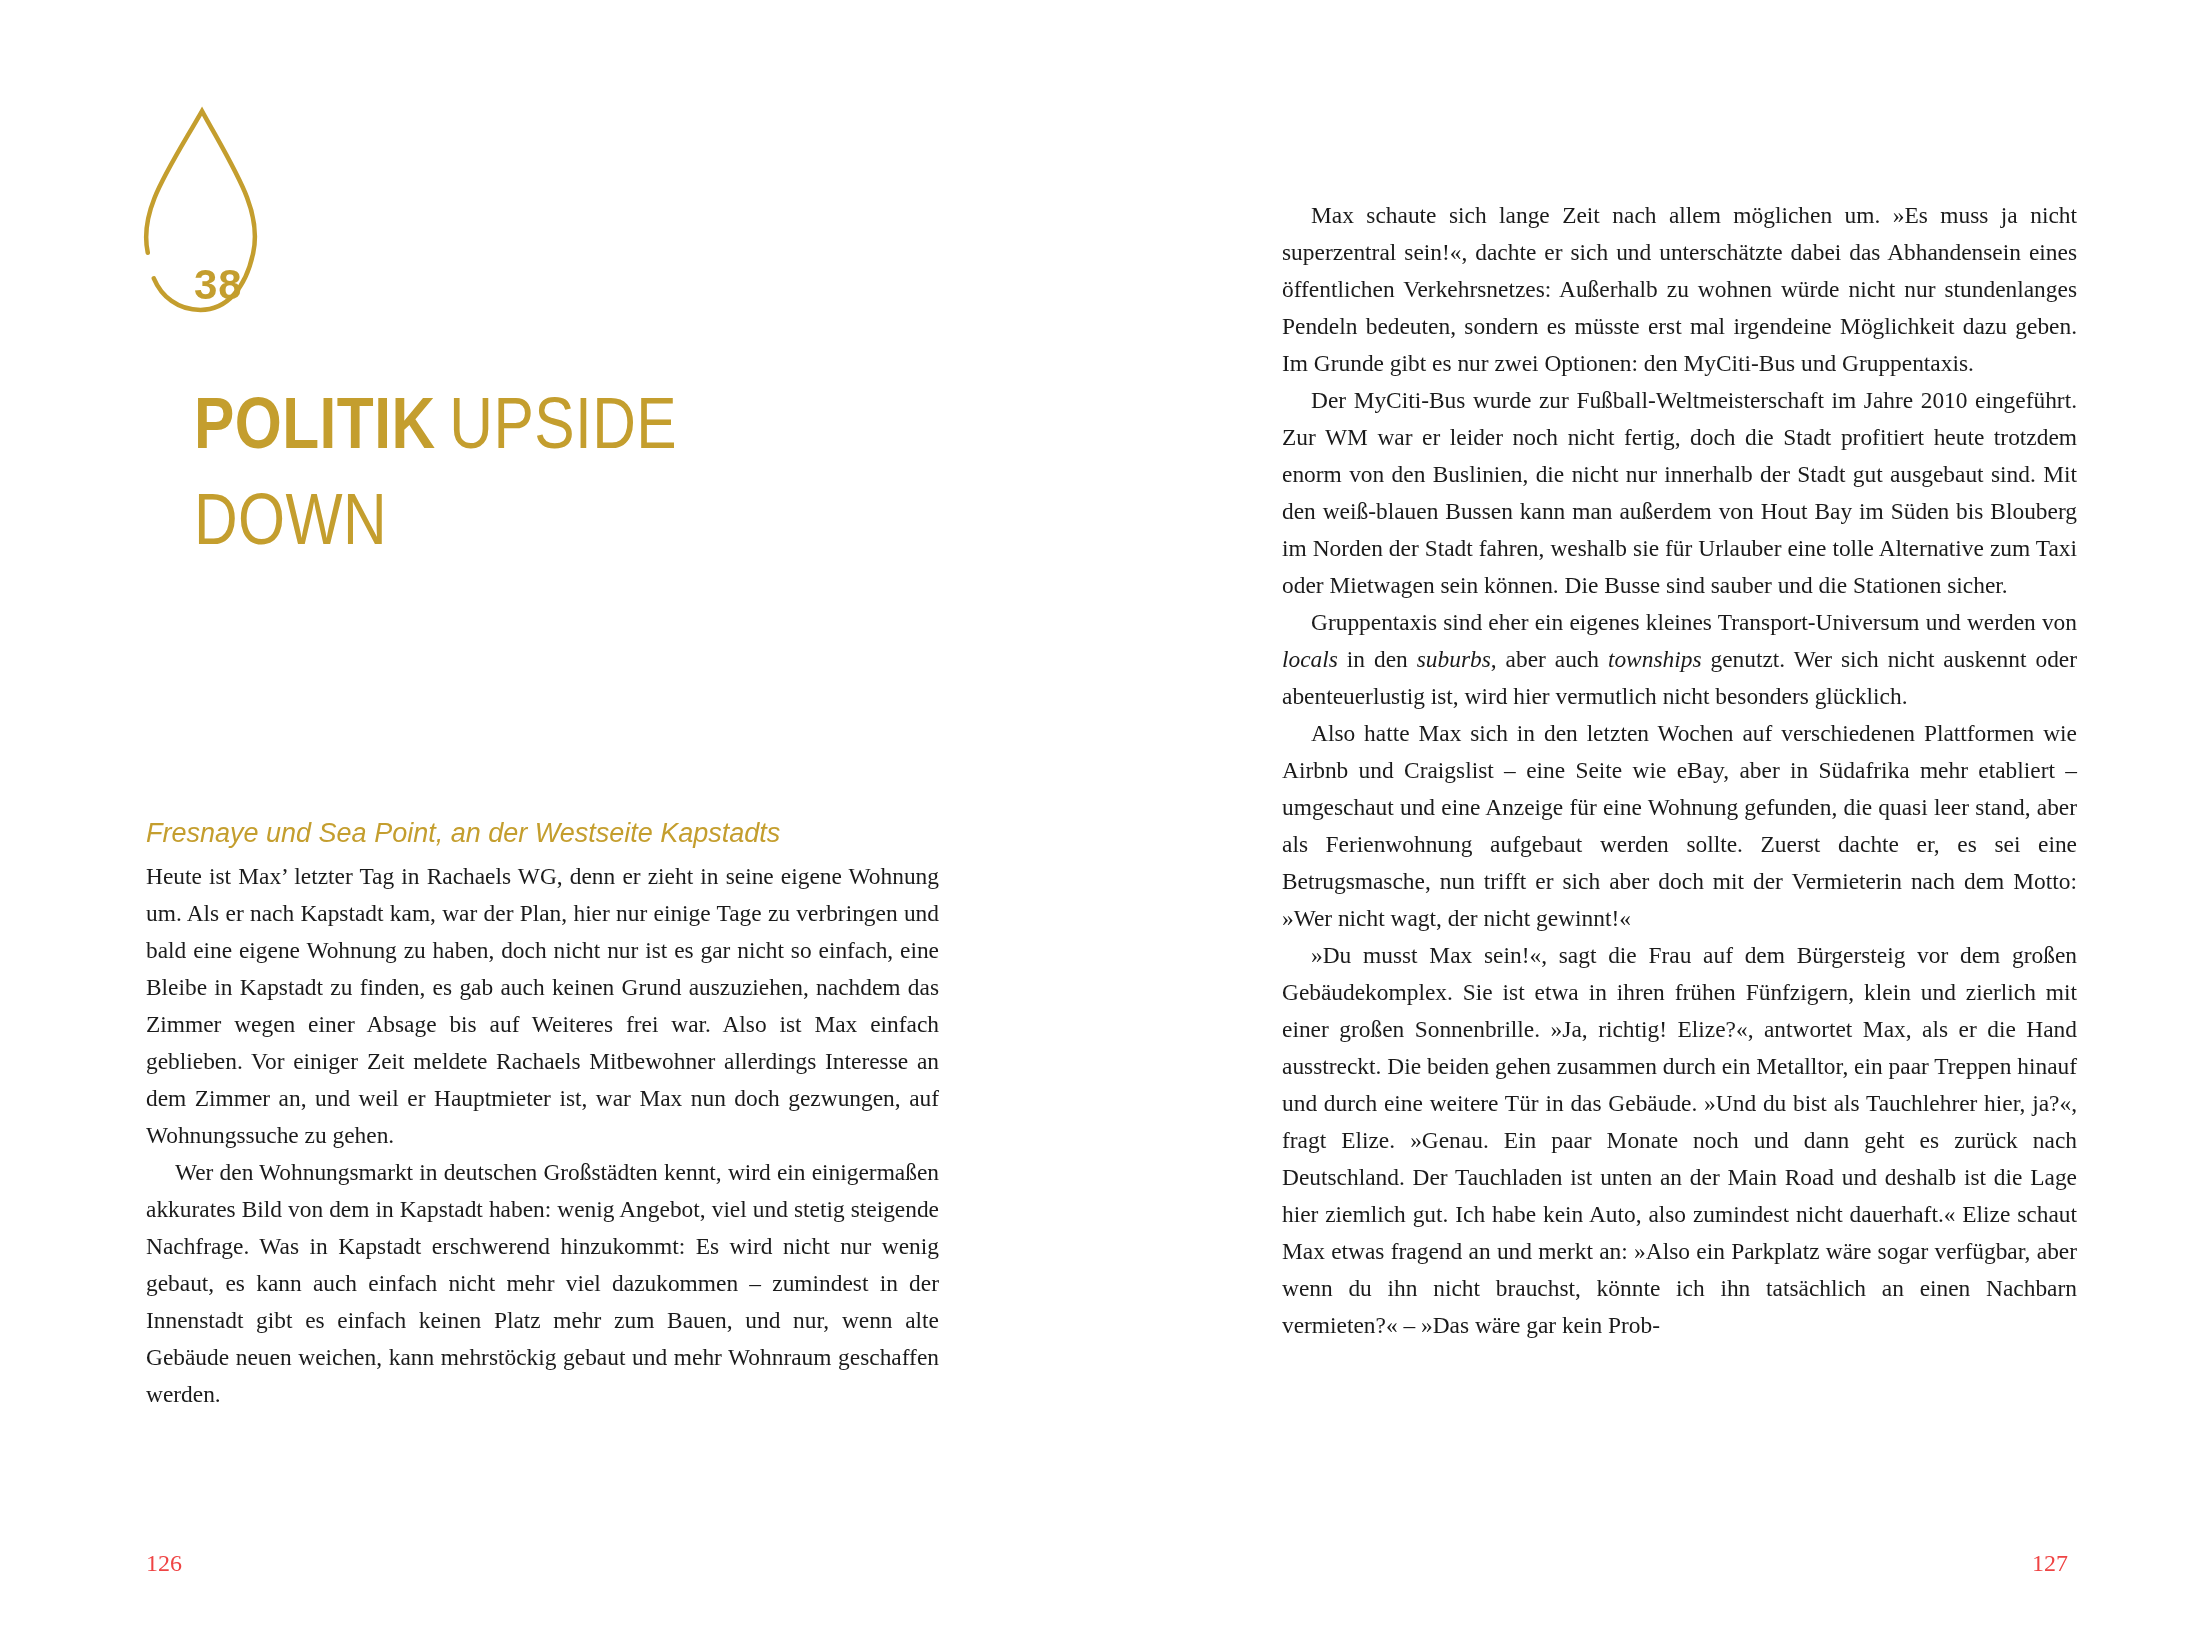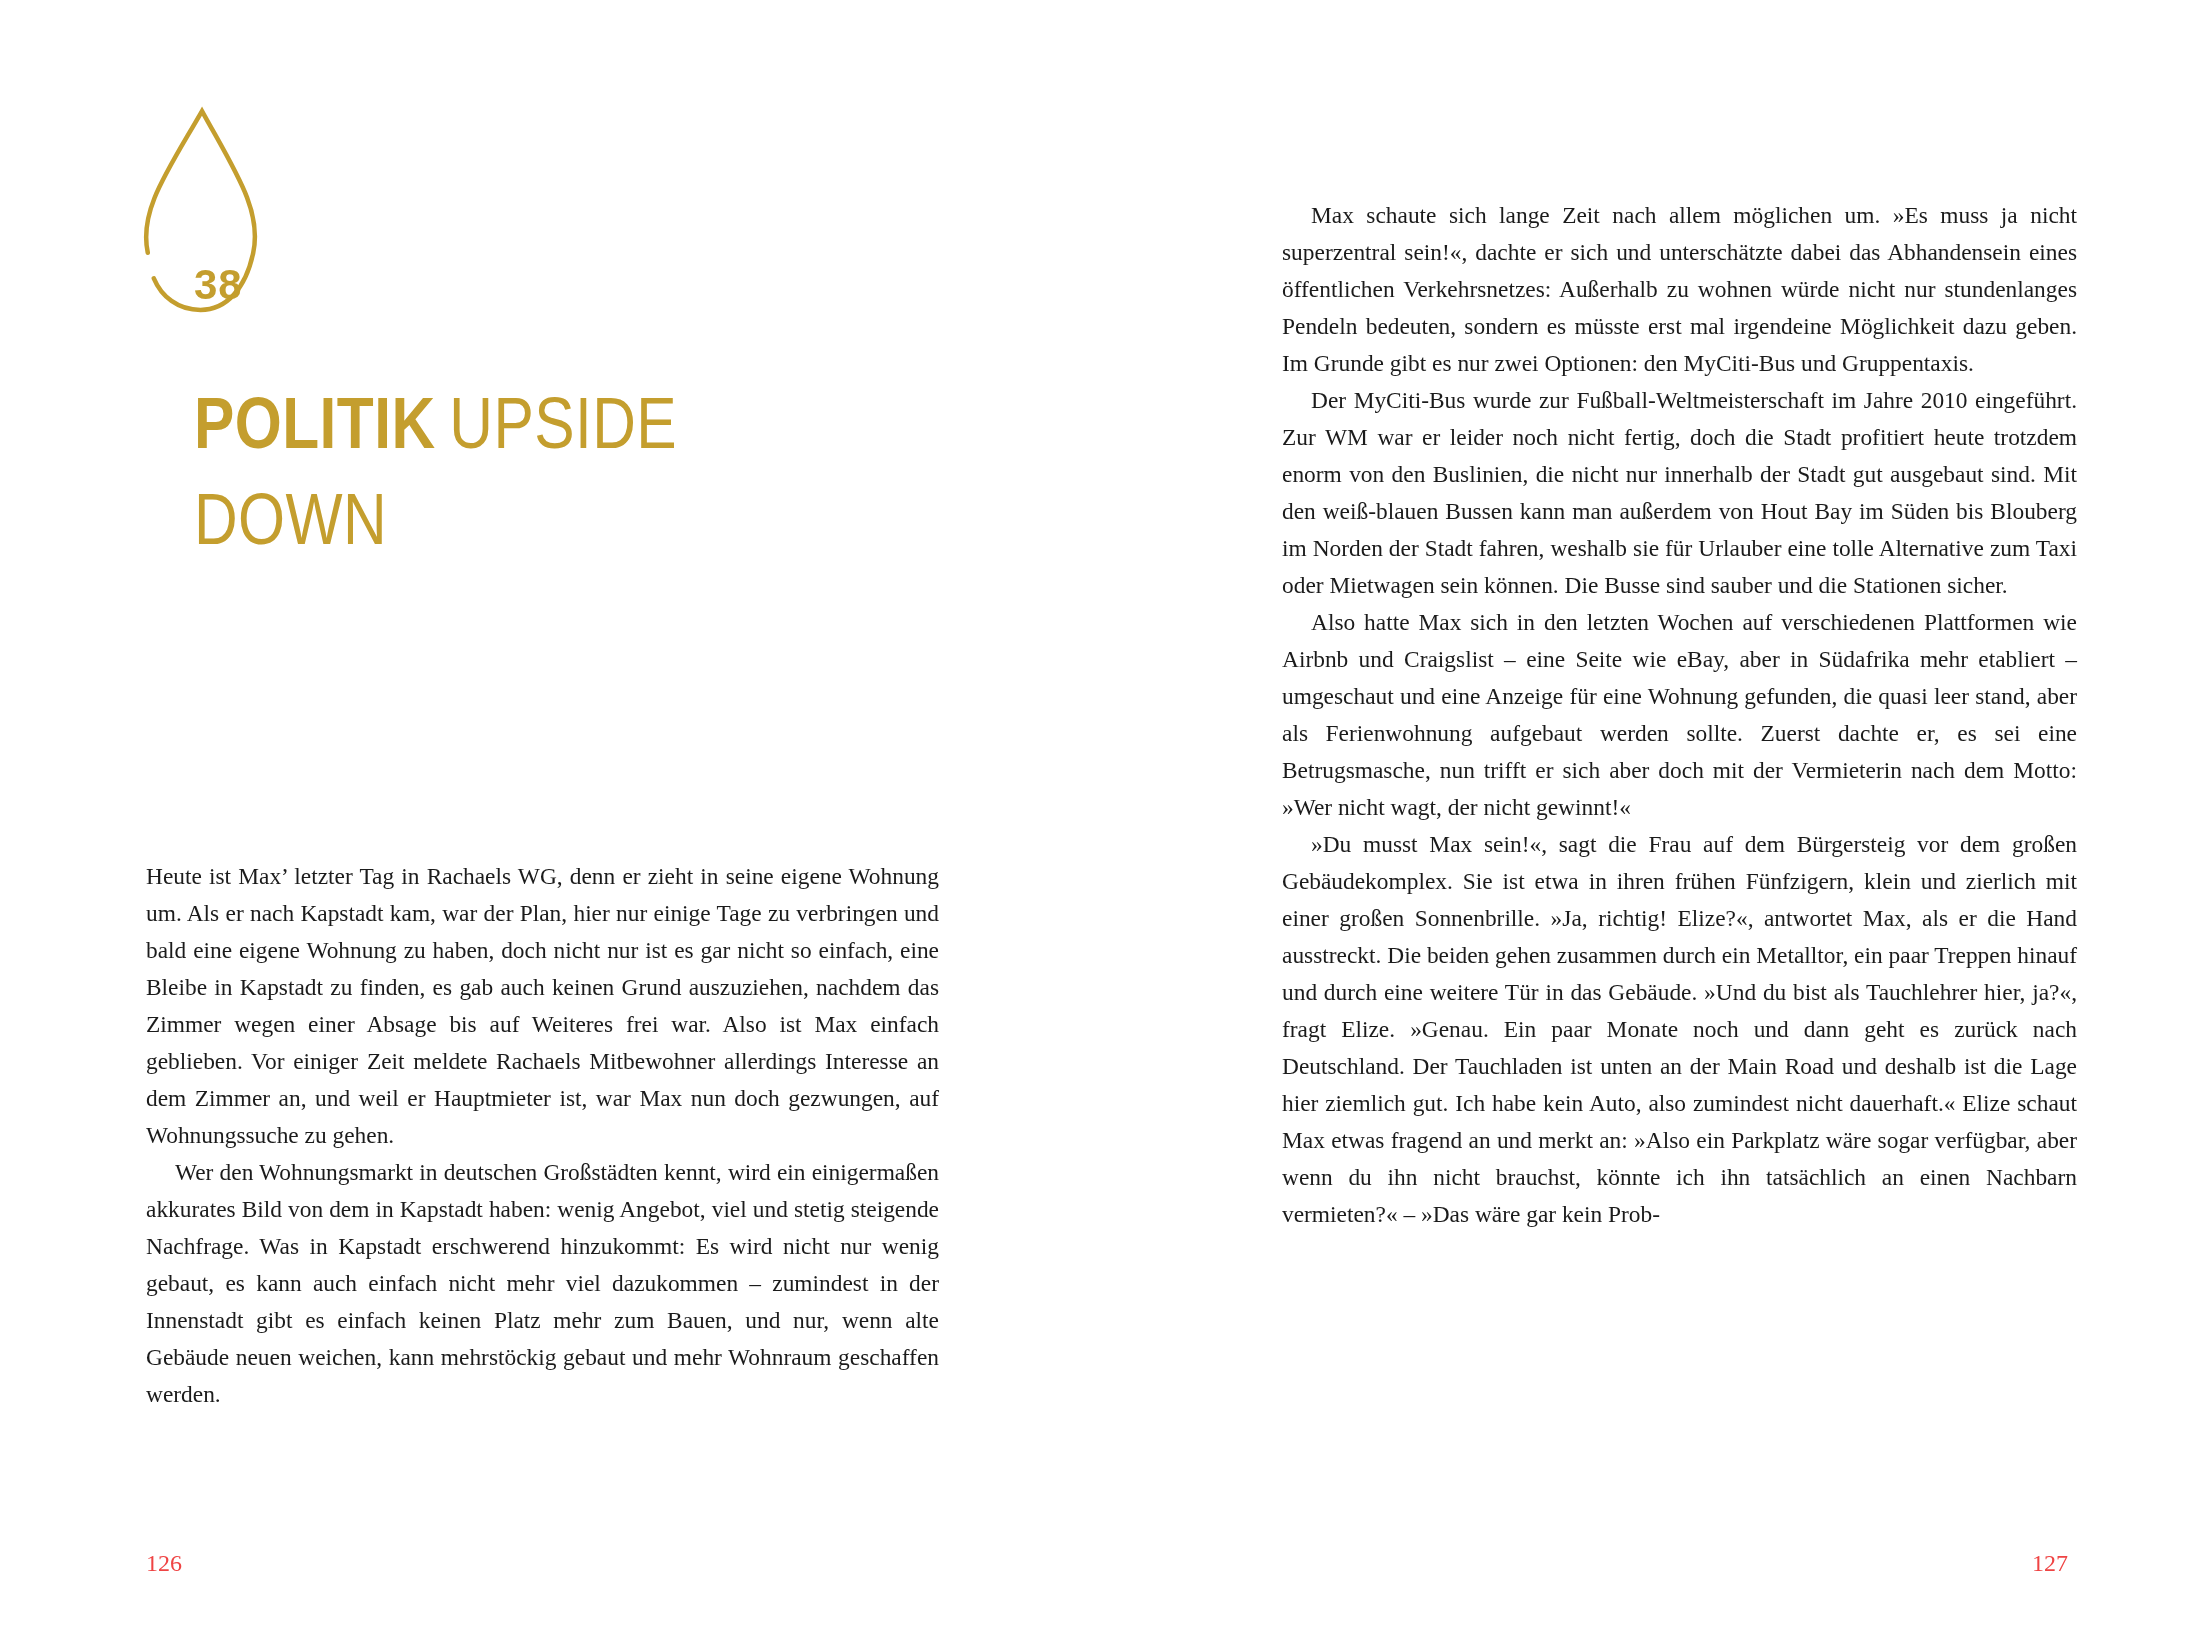--- a/index.html
+++ b/index.html
@@ -84,34 +84,36 @@
       <svg viewBox="0 0 100 156" fill="none" xmlns="http://www.w3.org/2000/svg">
         <path d="M 15 104 C 9 76 28 50 51 10 C 73 50 91 76 85 104 C 80 128 67 142 50 142 C 35 142 24 133 19 121" stroke="#c49e2e" stroke-width="3" fill="none" stroke-linecap="round"></path>
       </svg>
     </div>
 
     <div class="chapter-number">38</div>
 
     <h1 class="chapter-title"><span class="t-bold">POLITIK</span><span class="t-light">UPSIDE</span><br><span class="t-light">DOWN</span></h1>
 
 
+    <h3 class="section-heading">Fresnaye und Sea Point, an der Westseite Kapstadts</h3>
 
     <div class="body-col body-left">
       <p>Heute ist Max’ letzter Tag in Rachaels WG, denn er zieht in seine eigene Wohnung um. Als er nach Kapstadt kam, war der Plan, hier nur einige Tage zu verbringen und bald eine eigene Wohnung zu haben, doch nicht nur ist es gar nicht so einfach, eine Bleibe in Kapstadt zu finden, es gab auch keinen Grund auszuziehen, nachdem das Zimmer wegen einer Absage bis auf Weiteres frei war. Also ist Max einfach geblieben. Vor einiger Zeit meldete Rachaels Mitbewohner allerdings Interesse an dem Zimmer an, und weil er Hauptmieter ist, war Max nun doch gezwungen, auf Wohnungssuche zu gehen.</p>
       <p class="indent">Wer den Wohnungsmarkt in deutschen Großstädten kennt, wird ein einigermaßen akkurates Bild von dem in Kapstadt haben: wenig Angebot, viel und stetig steigende Nachfrage. Was in Kapstadt erschwerend hinzukommt: Es wird nicht nur wenig gebaut, es kann auch einfach nicht mehr viel dazukommen – zumindest in der Innenstadt gibt es einfach keinen Platz mehr zum Bauen, und nur, wenn alte Gebäude neuen weichen, kann mehrstöckig gebaut und mehr Wohnraum geschaffen werden.</p>
     </div>
 
     <div class="page-number page-number-left">126</div>
   </section>
 
   <section class="page page-right">
 
     <div class="body-col body-right">
       <p class="indent">Max schaute sich lange Zeit nach allem möglichen um. »Es muss ja nicht superzentral sein!«, dachte er sich und unterschätzte dabei das Abhandensein eines öffentlichen Verkehrsnetzes: Außerhalb zu wohnen würde nicht nur stundenlanges Pendeln bedeuten, sondern es müsste erst mal irgendeine Möglichkeit dazu geben. Im Grunde gibt es nur zwei Optionen: den MyCiti-Bus und Gruppentaxis.</p>
       <p class="indent">Der MyCiti-Bus wurde zur Fußball-Weltmeisterschaft im Jahre 2010 eingeführt. Zur WM war er leider noch nicht fertig, doch die Stadt profitiert heute trotzdem enorm von den Buslinien, die nicht nur innerhalb der Stadt gut ausgebaut sind. Mit den weiß-blauen Bussen kann man außerdem von Hout Bay im Süden bis Blouberg im Norden der Stadt fahren, weshalb sie für Urlauber eine tolle Alternative zum Taxi oder Mietwagen sein können. Die Busse sind sauber und die Stationen sicher.</p>
+      <p class="indent">Gruppentaxis sind eher ein eigenes kleines Transport-Universum und werden von <i>locals</i> in den <i>suburbs</i>, aber auch <i>townships</i> genutzt. Wer sich nicht auskennt oder abenteuerlustig ist, wird hier vermutlich nicht besonders glücklich.</p>
       <p class="indent">Also hatte Max sich in den letzten Wochen auf verschiedenen Plattformen wie Airbnb und Craigslist – eine Seite wie eBay, aber in Südafrika mehr etabliert – umgeschaut und eine Anzeige für eine Wohnung gefunden, die quasi leer stand, aber als Ferienwohnung aufgebaut werden sollte. Zuerst dachte er, es sei eine Betrugsmasche, nun trifft er sich aber doch mit der Vermieterin nach dem Motto: »Wer nicht wagt, der nicht gewinnt!«</p>
       <p class="indent">»Du musst Max sein!«, sagt die Frau auf dem Bürgersteig vor dem großen Gebäudekomplex. Sie ist etwa in ihren frühen Fünfzigern, klein und zierlich mit einer großen Sonnenbrille. »Ja, richtig! Elize?«, antwortet Max, als er die Hand ausstreckt. Die beiden gehen zusammen durch ein Metalltor, ein paar Treppen hinauf und durch eine weitere Tür in das Gebäude. »Und du bist als Tauchlehrer hier, ja?«, fragt Elize. »Genau. Ein paar Monate noch und dann geht es zurück nach Deutschland. Der Tauchladen ist unten an der Main Road und deshalb ist die Lage hier ziemlich gut. Ich habe kein Auto, also zumindest nicht dauerhaft.« Elize schaut Max etwas fragend an und merkt an: »Also ein Parkplatz wäre sogar verfügbar, aber wenn du ihn nicht brauchst, könnte ich ihn tatsächlich an einen Nachbarn vermieten?« – »Das wäre gar kein Prob-</p>
     </div>
 
     <div class="page-number page-number-right">127</div>
   </section>
 
 </div>
 
 

